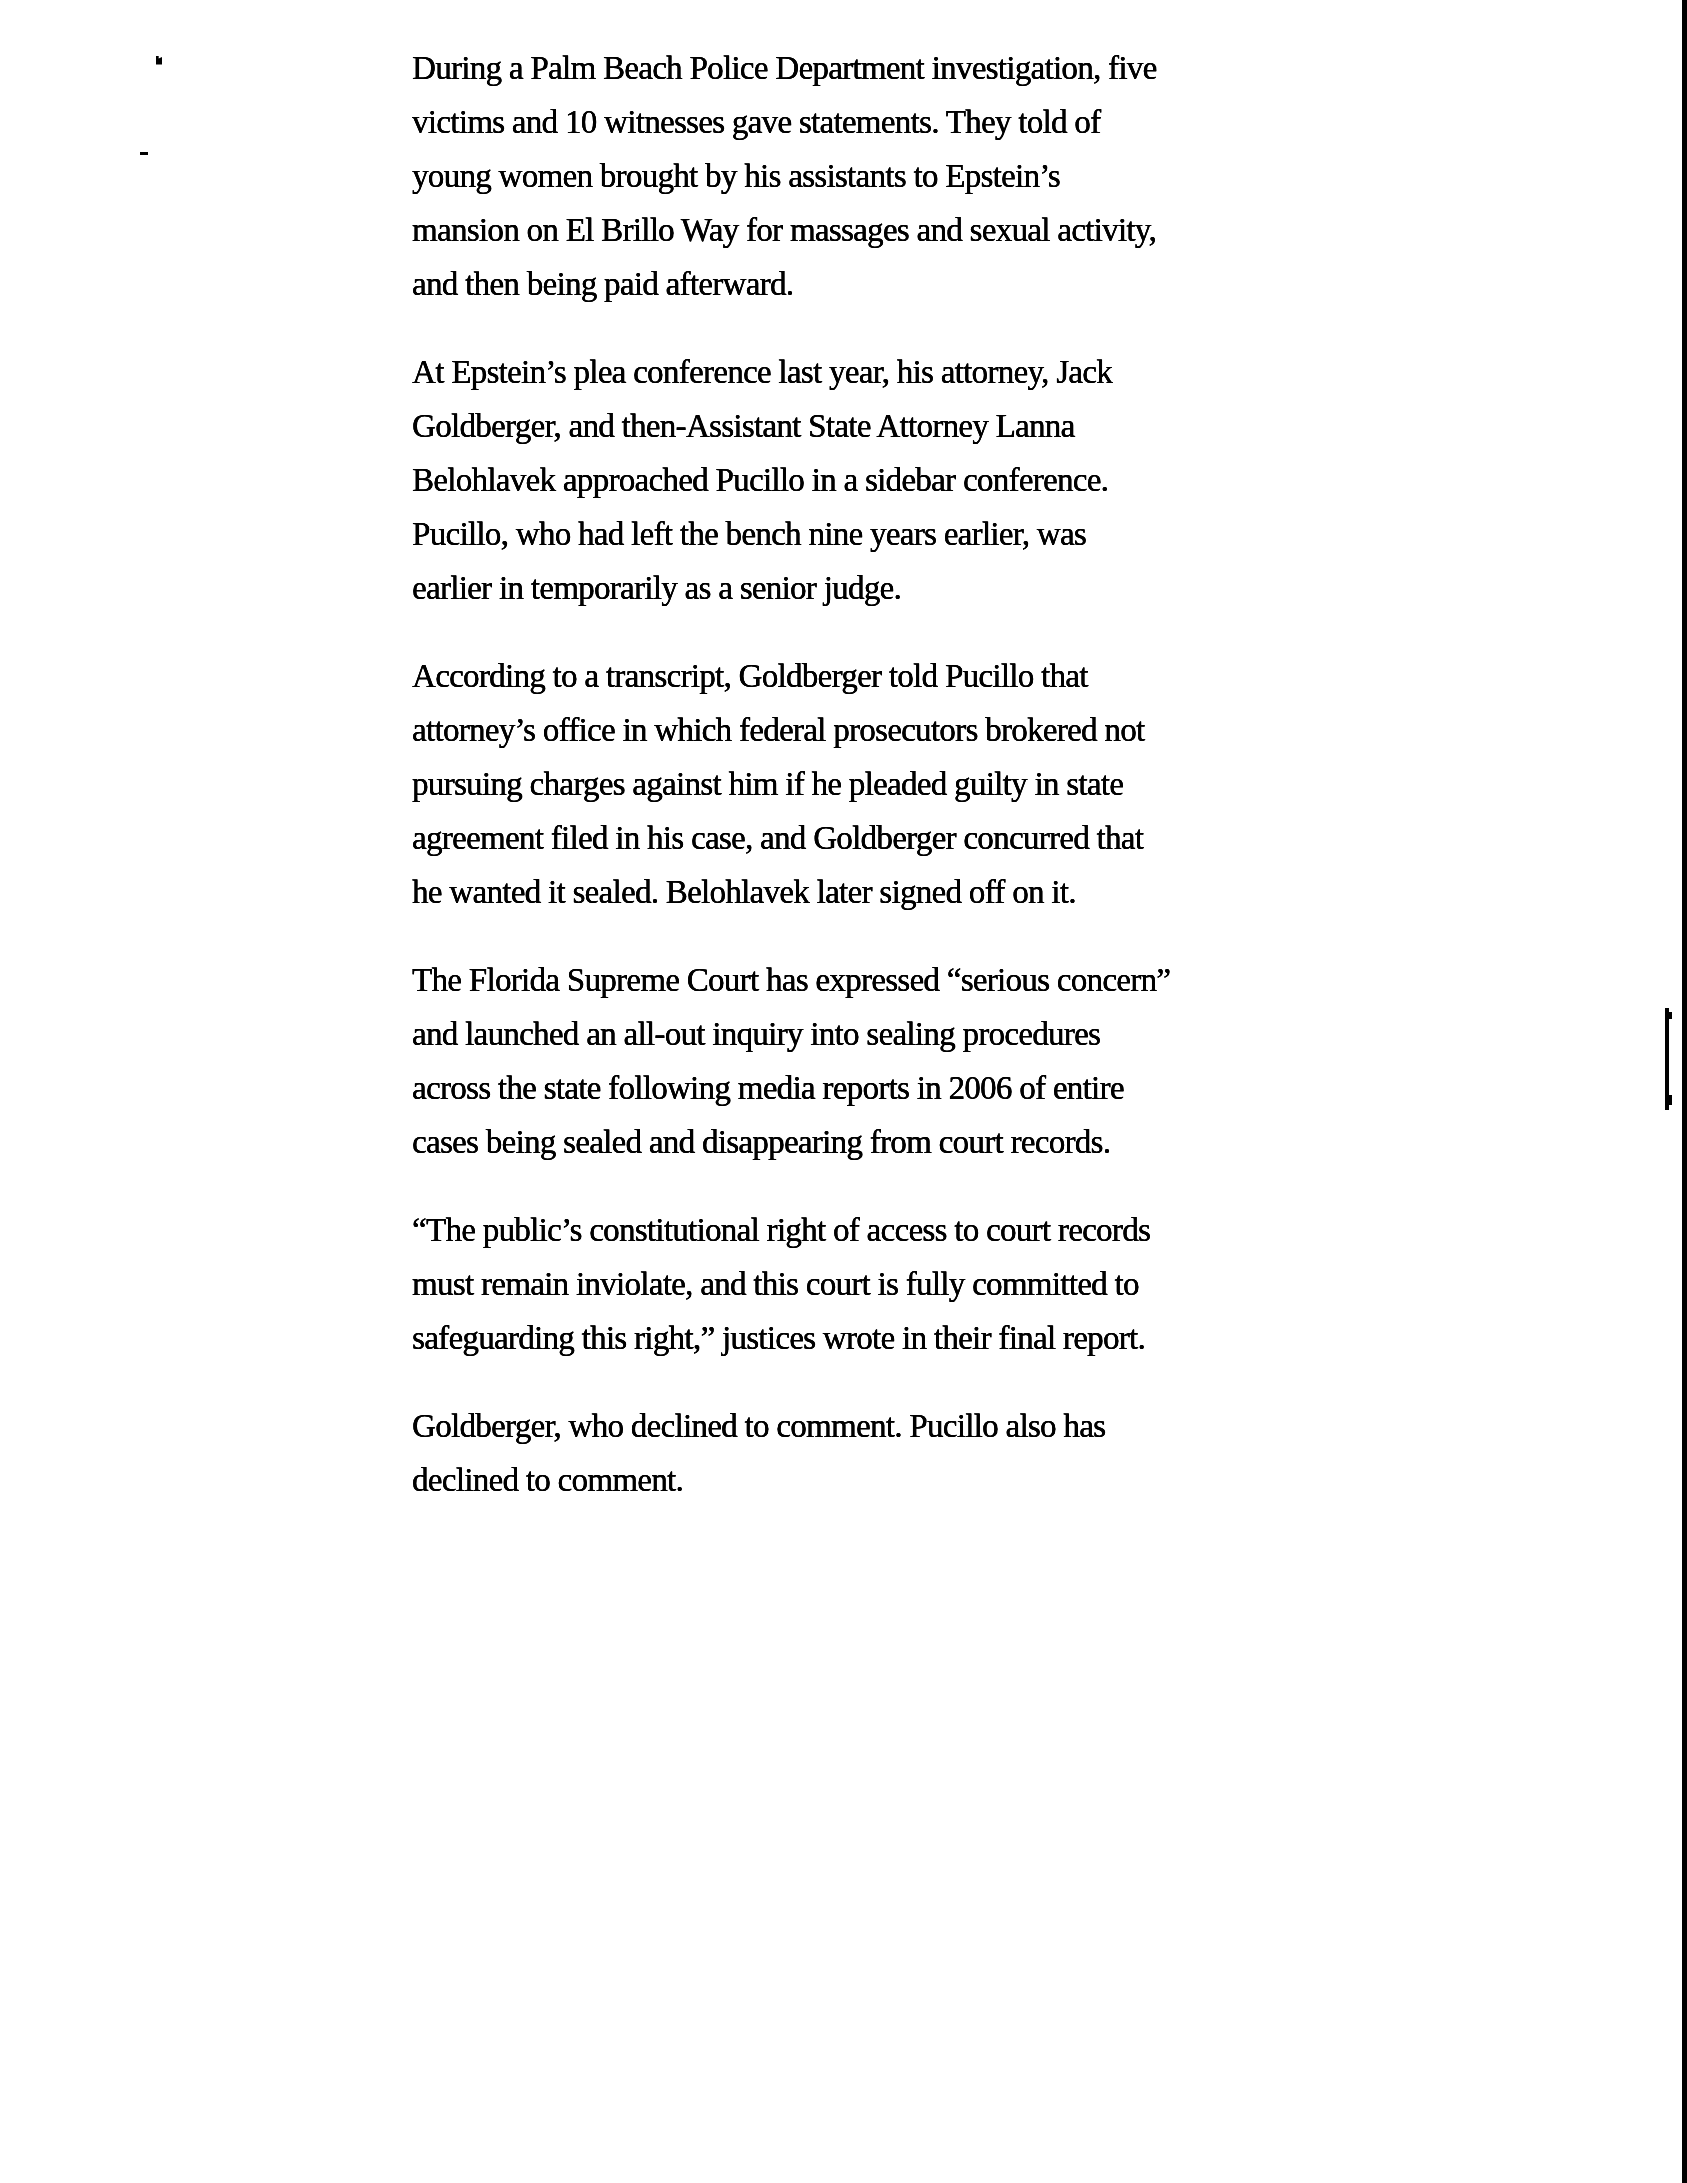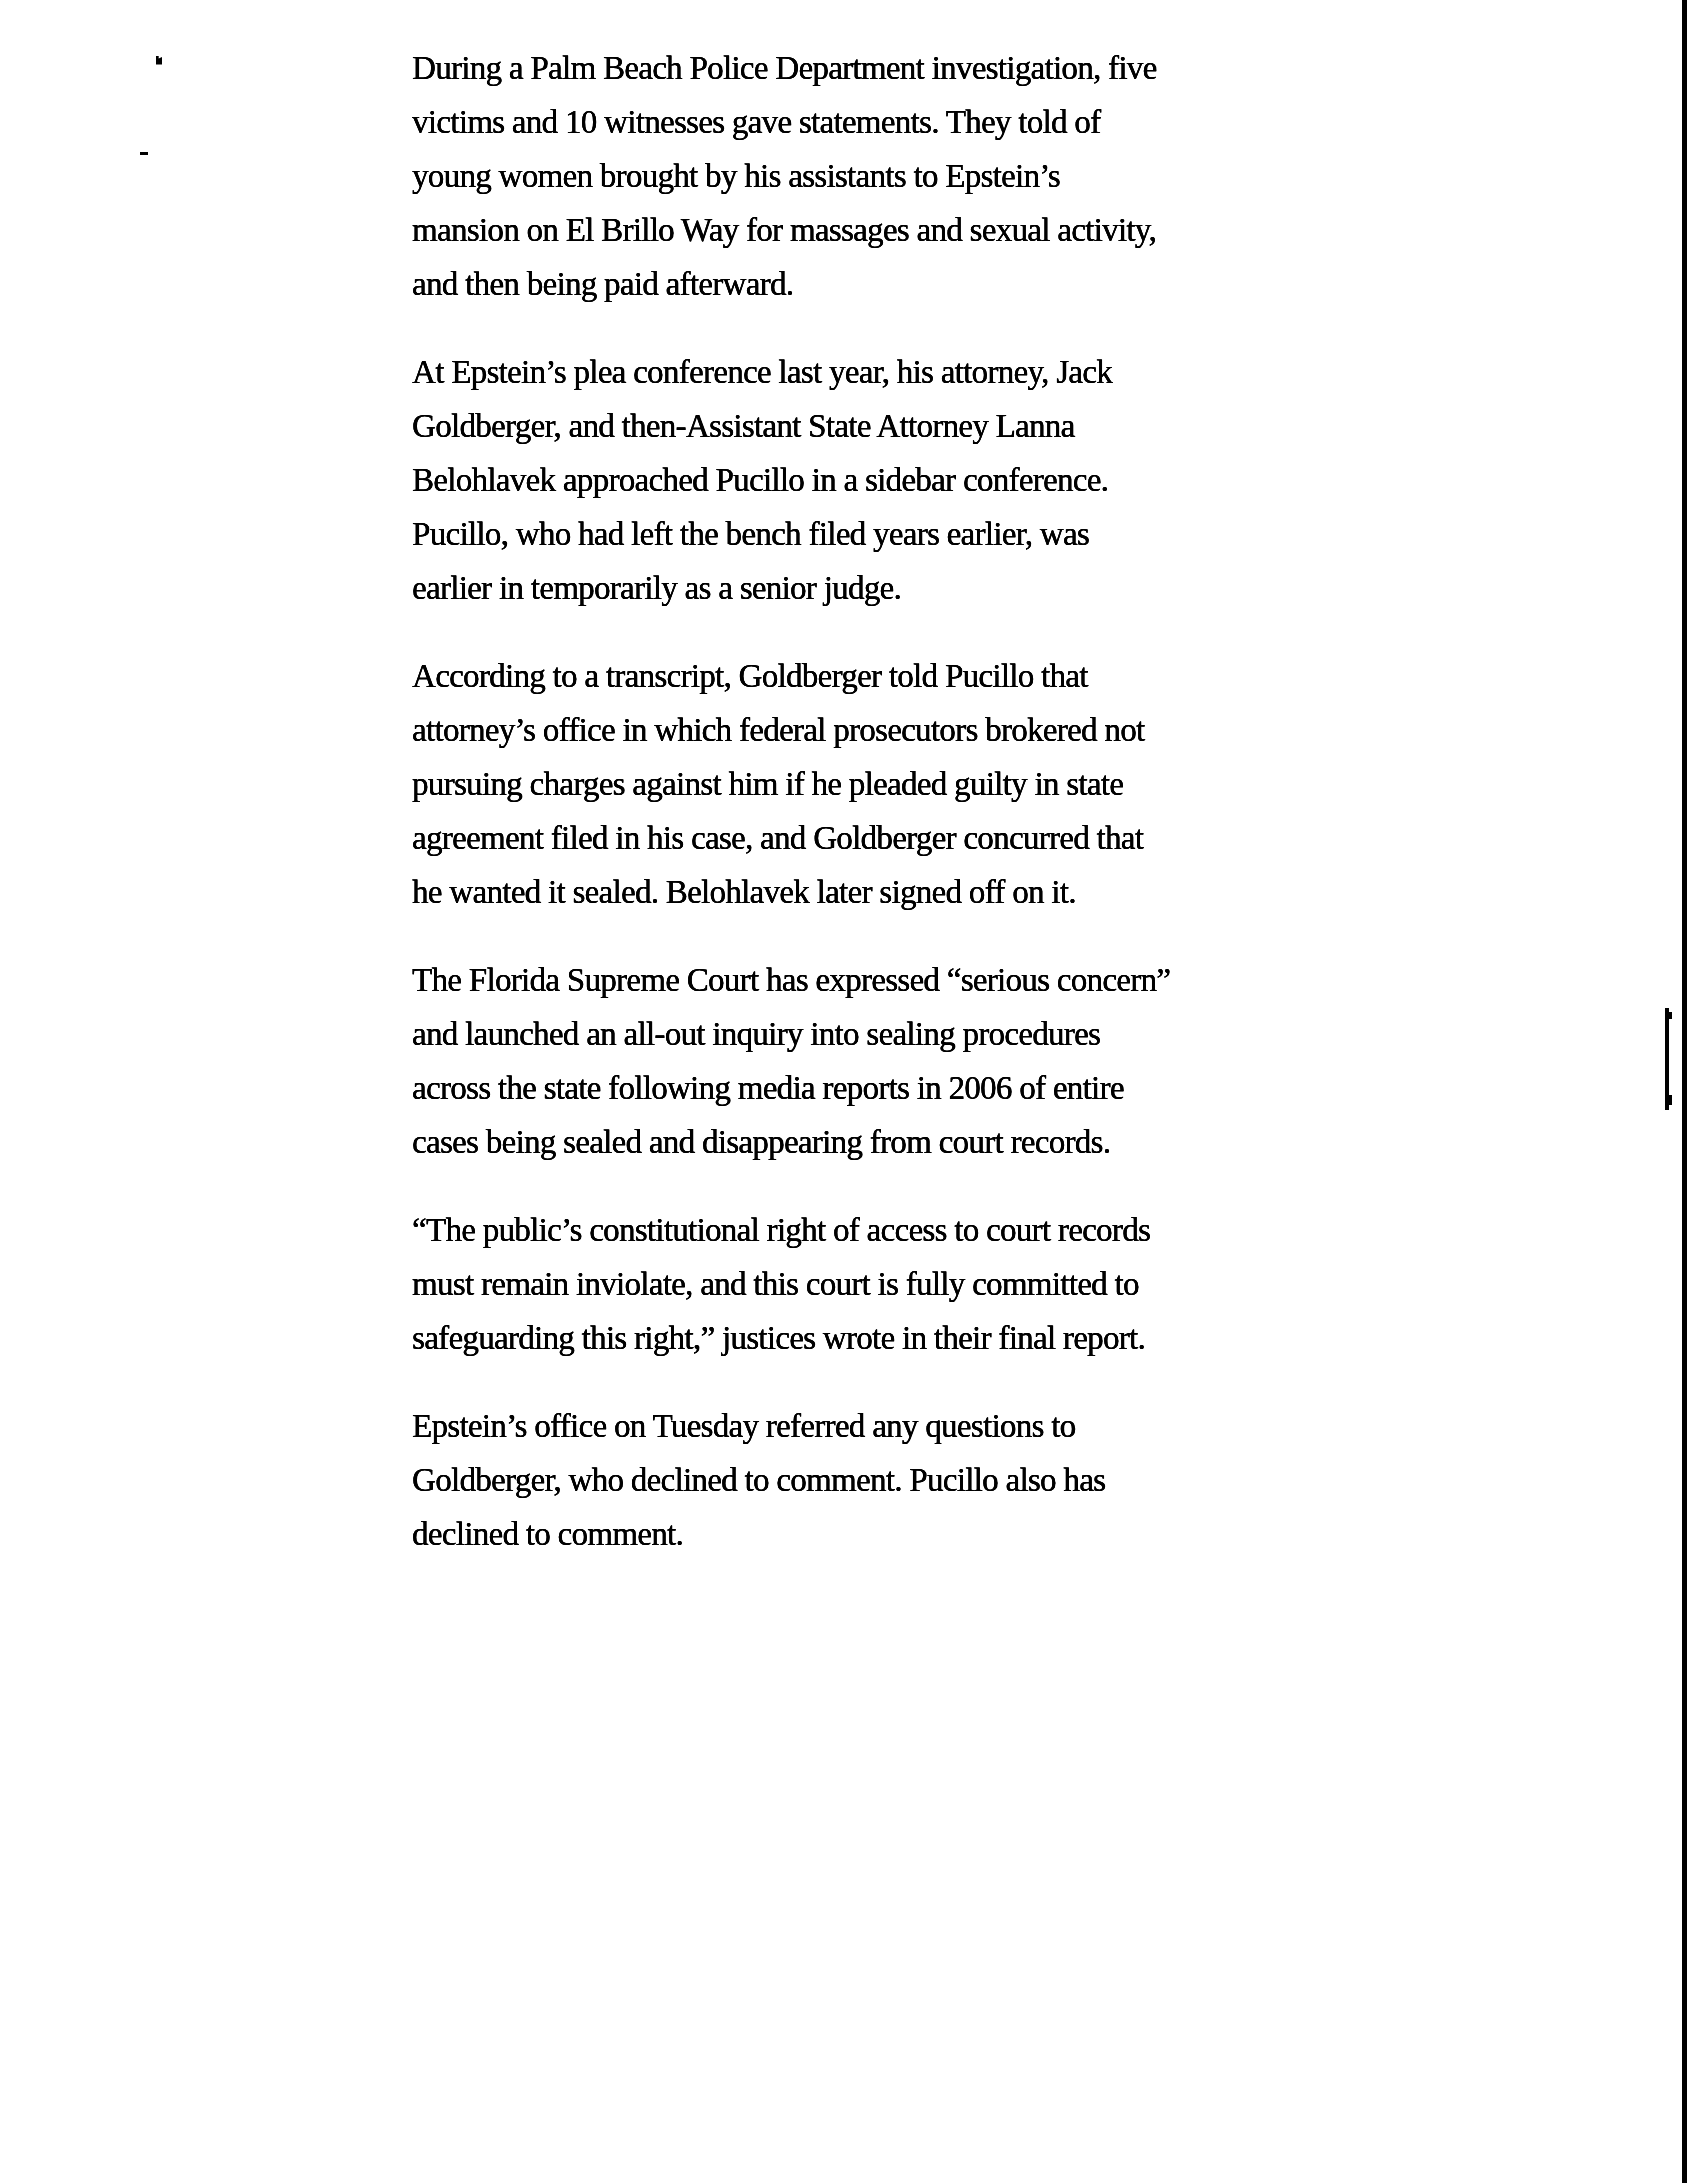--- a/index.html
+++ b/index.html
@@ -106,21 +106,21 @@
       <div class="line">victims and 10 witnesses gave statements. They told of</div>
       <div class="line">young women brought by his assistants to Epstein’s</div>
       <div class="line">mansion on El Brillo Way for massages and sexual activity,</div>
       <div class="line">and then being paid afterward.</div>
     </div>
 
     <div class="paragraph">
       <div class="line">At Epstein’s plea conference last year, his attorney, Jack</div>
       <div class="line">Goldberger, and then-Assistant State Attorney Lanna</div>
       <div class="line">Belohlavek approached Pucillo in a sidebar conference.</div>
-      <div class="line">Pucillo, who had left the bench filed years earlier, was</div>
+      <div class="line">Pucillo, who had left the bench nine years earlier, was</div>
       <div class="line">earlier in temporarily as a senior judge.</div>
     </div>
 
     <div class="paragraph">
       <div class="line">According to a transcript, Goldberger told Pucillo that</div>
       <div class="line">attorney’s office in which federal prosecutors brokered not</div>
       <div class="line">pursuing charges against him if he pleaded guilty in state</div>
       <div class="line">agreement filed in his case, and Goldberger concurred that</div>
       <div class="line">he wanted it sealed. Belohlavek later signed off on it.</div>
     </div>
@@ -132,21 +132,20 @@
       <div class="line">cases being sealed and disappearing from court records.</div>
     </div>
 
     <div class="paragraph">
       <div class="line">“The public’s constitutional right of access to court records</div>
       <div class="line">must remain inviolate, and this court is fully committed to</div>
       <div class="line">safeguarding this right,” justices wrote in their final report.</div>
     </div>
 
     <div class="paragraph">
-      <div class="line">Epstein’s office on Tuesday referred any questions to</div>
       <div class="line">Goldberger, who declined to comment. Pucillo also has</div>
       <div class="line">declined to comment.</div>
     </div>
 
   </div>
 
   <div class="artifact" id="mark-speck"></div>
   <div class="artifact" id="mark-dash"></div>
   <div class="artifact" id="mark-vline"></div>
   <div class="artifact" id="edge-strip"></div>

